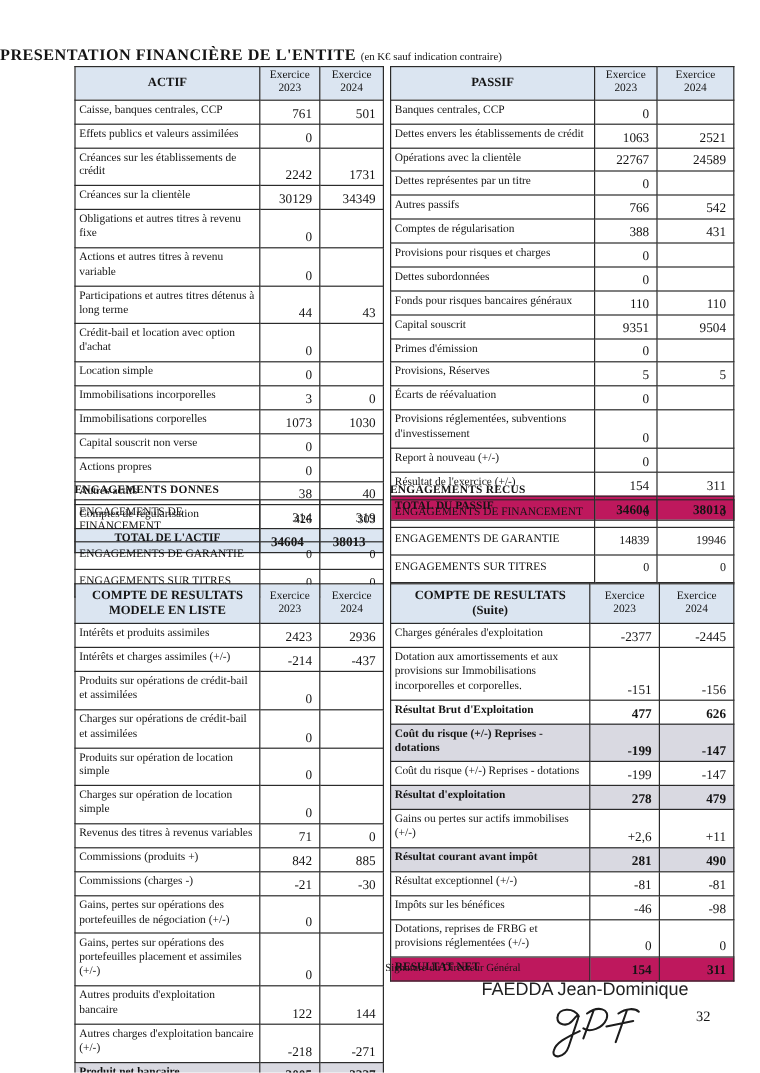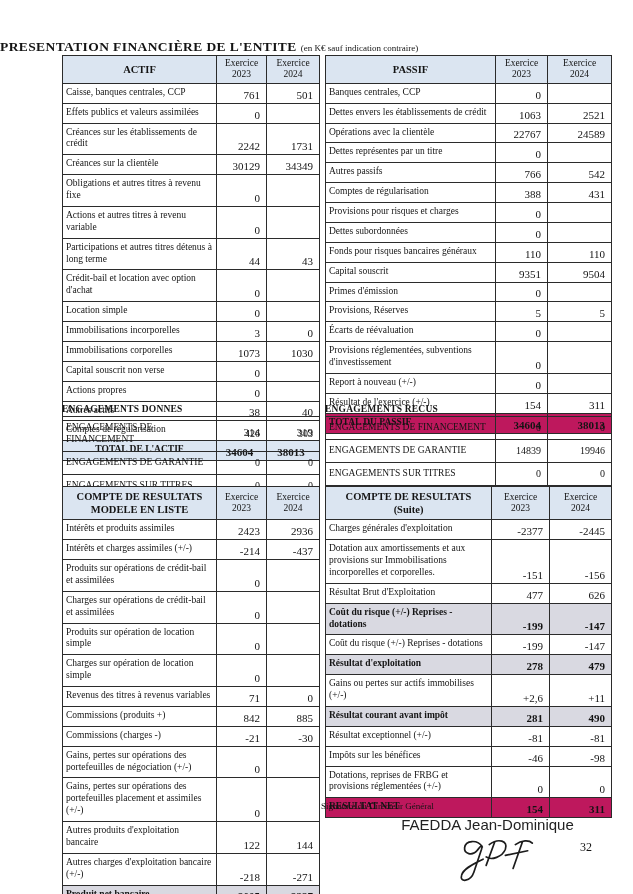--- a/index.html
+++ b/index.html
@@ -23,21 +23,21 @@
     vertical-align:middle; padding:2px 1px; line-height:1.2;
   }
   .balance thead th { height:27px; }
   .compte thead th { height:31px; }
   td.lbl { font-size:9.5px; text-align:left; padding:3px 3px 4px 3px; line-height:1.25; vertical-align:middle; }
   td.num { font-size:11px; text-align:right; padding:2px 6px 2px 2px; vertical-align:bottom; }
 
   tr.row-blue td        { background:#be185d; font-weight:bold; }
   tr.row-blue-center td { background:#dce6f2; font-weight:bold; text-align:center; }
   tr.row-gray td        { background:#d9d9e1; font-weight:bold; }
-  tr.row-bold td        { font-weight:normal; }
+  tr.row-bold td        { font-weight:bold; }
 
   .sec { position:absolute; }
   .sec-actif        { left:62px;  top:55px;  width:257px; }
   .sec-passif       { left:325px; top:55px;  width:286px; }
   .sec-eng-donnes   { left:62px;  top:404px; width:257px; }
   .sec-eng-recus    { left:325px; top:404px; width:286px; }
   .sec-compte-liste { left:62px;  top:486px; width:257px; }
   .sec-compte-suite { left:325px; top:486px; width:286px; }
 
   .eng-title { font-weight:bold; font-size:9.5px; margin-bottom:2px; letter-spacing:.2px; }

